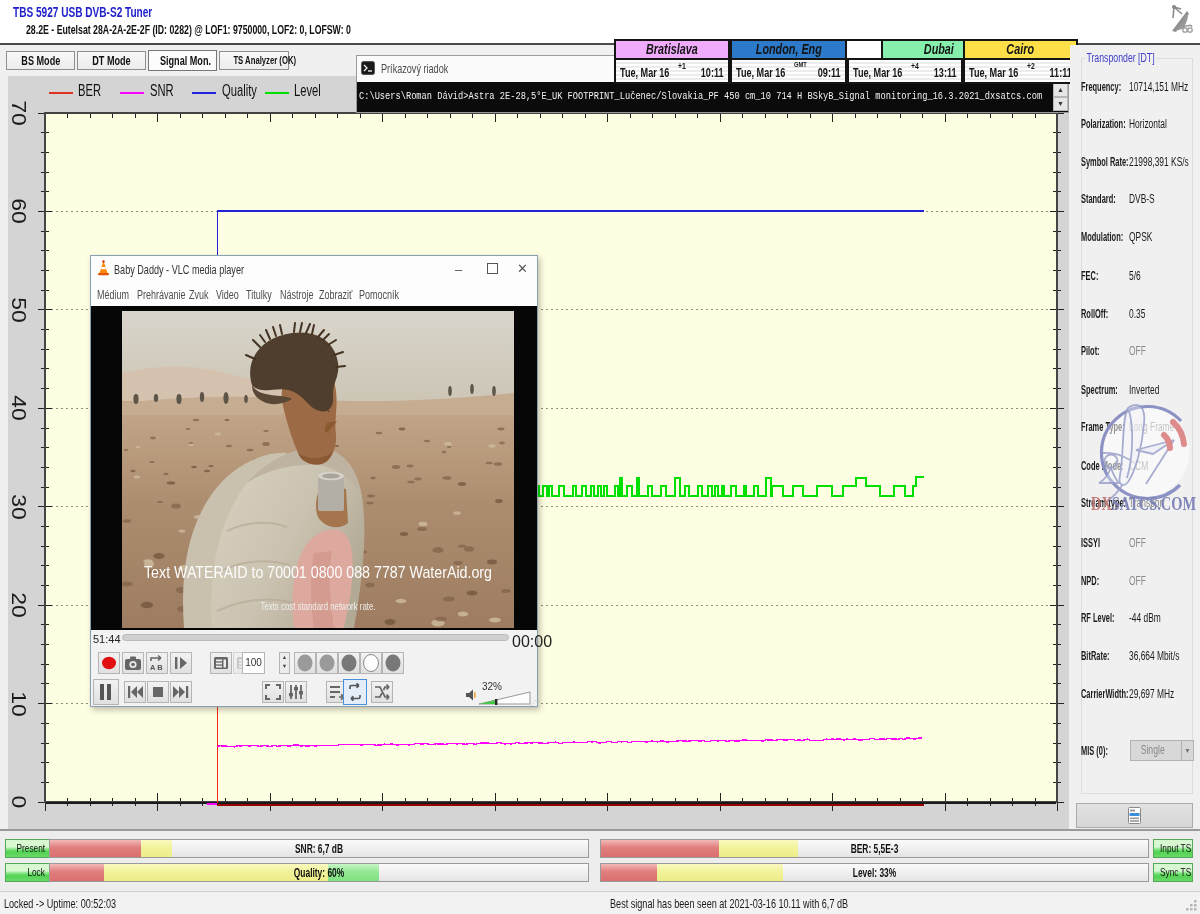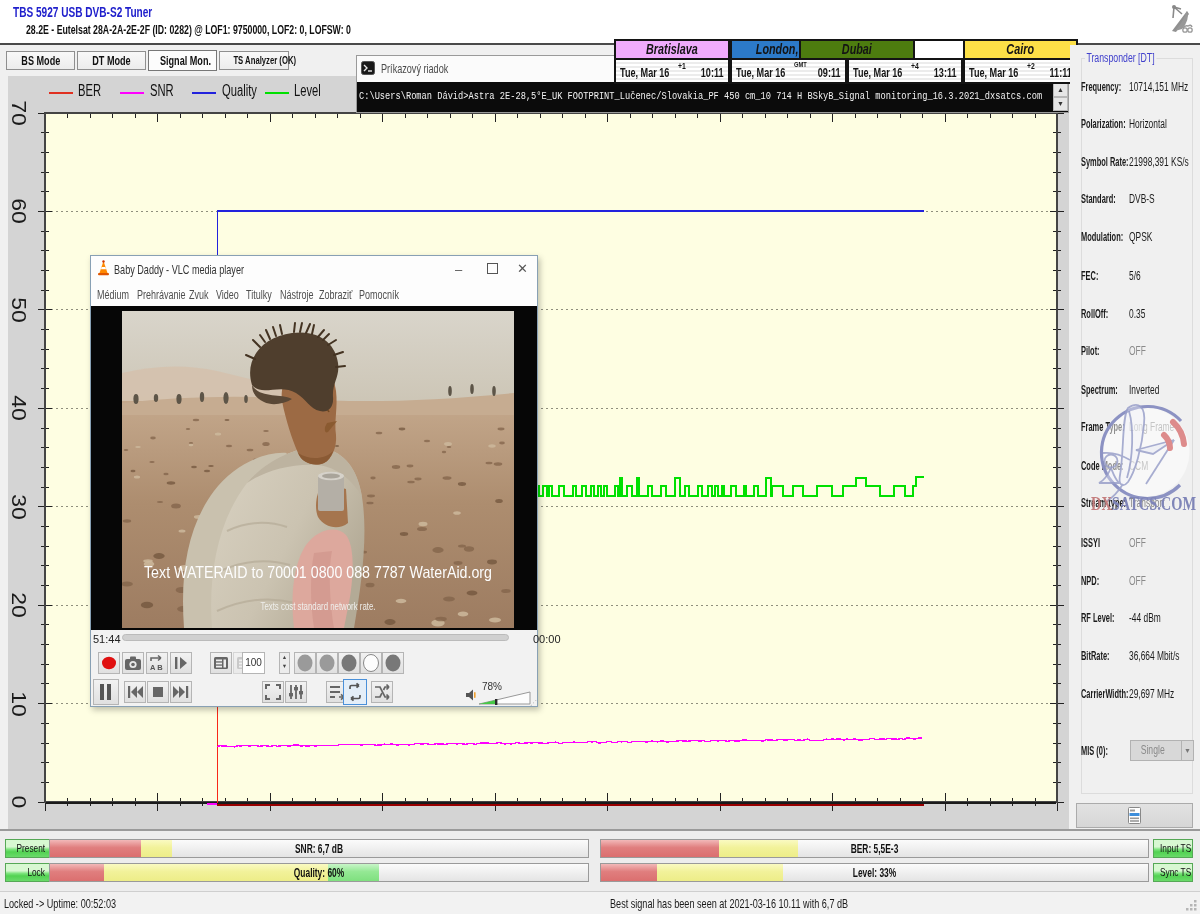--- a/index.html
+++ b/index.html
@@ -263,21 +263,21 @@
 </svg>
 <div style="position:absolute;left:381px;top:61px;font-size:13px;color:#4a4a4a;transform:scaleX(0.70);transform-origin:0 0;white-space:nowrap">Príkazový riadok</div>
 <div style="position:absolute;left:357px;top:82px;width:711px;height:30px;background:#0b0b0b"></div>
 <div style="position:absolute;left:359px;top:90px;font-family:'Liberation Mono',monospace;font-size:11px;color:#f2f2f2;white-space:pre;transform:scaleX(0.79);transform-origin:0 0">C:\Users\Roman Dávid&gt;Astra 2E-28,5°E_UK FOOTPRINT_Lučenec/Slovakia_PF 450 cm_10 714 H BSkyB_Signal monitoring_16.3.2021_dxsatcs.com</div>
 <div style="position:absolute;left:1053px;top:83px;width:15px;height:14px;background:#e6e6e6;border:1px solid #b8b8b8;box-sizing:border-box;font-size:7px;color:#333;text-align:center;line-height:12px">▲</div>
 <div style="position:absolute;left:1053px;top:97px;width:15px;height:14px;background:#e6e6e6;border:1px solid #b8b8b8;box-sizing:border-box;font-size:7px;color:#333;text-align:center;line-height:12px">▼</div>
 
 <div style="position:absolute;left:614px;top:39px;width:464px;height:45px;background:#fff;border:2px solid #111;box-sizing:border-box"></div>
 <div class="ckh" style="left:614px;background:#f0abfc"><span>Bratislava</span></div>
 <div class="ckh" style="left:730px;background:#2c7ac9;width:117px"><span>London, Eng</span></div>
-<div class="ckh" style="left:799px;background:#4d7c0f;width:116px"><span>Dubai</span></div>
+<div class="ckh" style="left:881px;background:#86efac;width:116px"><span>Dubai</span></div>
 <div class="ckh" style="left:963px;background:#fde047;width:115px"><span>Cairo</span></div>
 <div class="ckd" style="left:614px">
     <span class="d1">Tue, Mar 16</span>
     <span class="d2">+1</span>
     <span class="d3">10:11</span>
   </div>
 <div class="ckd" style="left:730px;width:117px">
     <span class="d1">Tue, Mar 16</span>
     <span class="d2" style="font-size:8px">GMT</span>
     <span class="d3">09:11</span>
@@ -507,21 +507,21 @@
       <path d="M178,21 L180,12"></path>
       <path d="M201,29 L207,23"></path>
  </g>
  <path d="M130,74 C138,88 158,82 170,88 C162,93 150,95 142,91 C134,87 130,82 130,74Z" fill="#5a4836"></path>
 
  <text x="196" y="267" font-family="'Liberation Sans',sans-serif" font-size="16.5" fill="#fdfdfd" textLength="348" lengthAdjust="spacingAndGlyphs" text-anchor="middle">Text WATERAID to 70001   0800 088 7787   WaterAid.org</text>
  <text x="196" y="299" font-family="'Liberation Sans',sans-serif" font-size="10" fill="#efefec" textLength="115" lengthAdjust="spacingAndGlyphs" text-anchor="middle">Texts cost standard network rate.</text>
 </svg>
 
 <div style="position:absolute;left:93px;top:633px;font-size:11px;color:#222">51:44</div>
-<div style="position:absolute;left:533px;top:633px;font-size:11px;color:#222">00:00</div>
+<div style="position:absolute;left:512px;top:633px;font-size:16px;color:#222">00:00</div>
 <div style="position:absolute;left:122px;top:634px;width:387px;height:7px;background:#d0d0d0;border:1px solid #bbb;border-radius:4px;box-sizing:border-box"></div>
 
 <div class="vb" style="left:98px;top:652px">
     <svg width="20" height="20">
       <ellipse cx="10" cy="10" rx="7" ry="6.2" fill="#e01010"></ellipse>
     </svg>
   </div>
 <div class="vb" style="left:122px;top:652px">
     <svg width="20" height="20" viewBox="0 0 20 20">
       <rect x="2" y="6" width="16" height="11" rx="2" fill="#666"></rect>
@@ -647,21 +647,21 @@
     <svg width="20" height="20" viewBox="0 0 20 20">
       <path d="M3,5 L8,5 L13,15 L17,15 M17,15 L14.5,12.5 M17,15 L14.5,17.5" stroke="#666" stroke-width="1.7" fill="none"></path>
       <path d="M3,15 L8,15 L10,11 M11.5,8 L13,5 L17,5 M17,5 L14.5,2.5 M17,5 L14.5,7.5" stroke="#666" stroke-width="1.7" fill="none"></path>
     </svg>
   </div>
 
 <svg style="position:absolute;left:465px;top:688px" width="12" height="14" viewBox="0 0 12 14">
     <path d="M1,5 H4 L8,1.5 V12.5 L4,9 H1Z" fill="#555"></path>
     <rect x="9" y="4" width="1.6" height="6" rx="0.8" fill="#f0a030"></rect>
   </svg>
-<div style="position:absolute;left:482px;top:681px;font-size:10px;color:#333">78%</div>
+<div style="position:absolute;left:482px;top:681px;font-size:10px;color:#333">32%</div>
 <svg style="position:absolute;left:478px;top:691px" width="53" height="14" viewBox="0 0 53 14">
  <path d="M1,13 L52,1 L52,13 Z" fill="#fdfdfd" stroke="#999" stroke-width="1"></path>
  <path d="M1,13 L18,9 L18,13 Z" fill="#46c846"></path>
  <rect x="17" y="8" width="2.4" height="6" fill="#2a2a2a"></rect>
 </svg>
 <div style="position:absolute;left:530px;top:699px;font-size:7px;color:#999">⋰</div>
 
 <div style="position:absolute;left:1070px;top:45px;width:130px;height:785px;background:#f0f0f0"></div>
 <div style="position:absolute;left:1081px;top:58px;width:112px;height:736px;border:1px solid #dcdcdc;box-sizing:border-box"></div>
 <div style="position:absolute;left:1085px;top:51px;font-size:12.5px;color:#4040cc;background:#f0f0f0;padding:0 2px;transform:scaleX(0.70);transform-origin:0 0;white-space:nowrap">Transponder [DT]</div>

